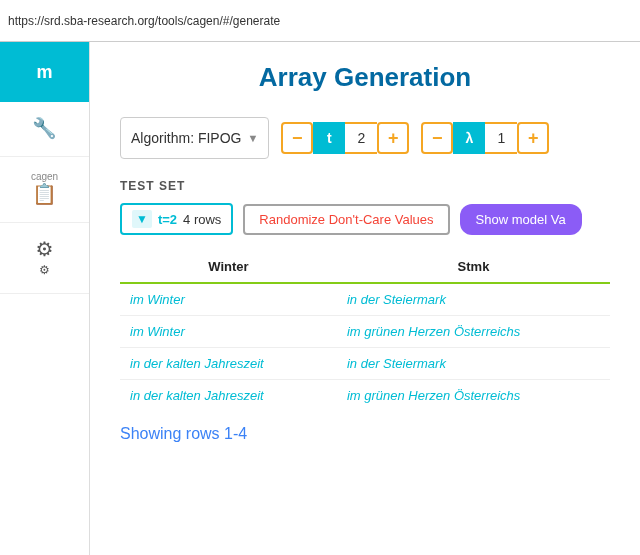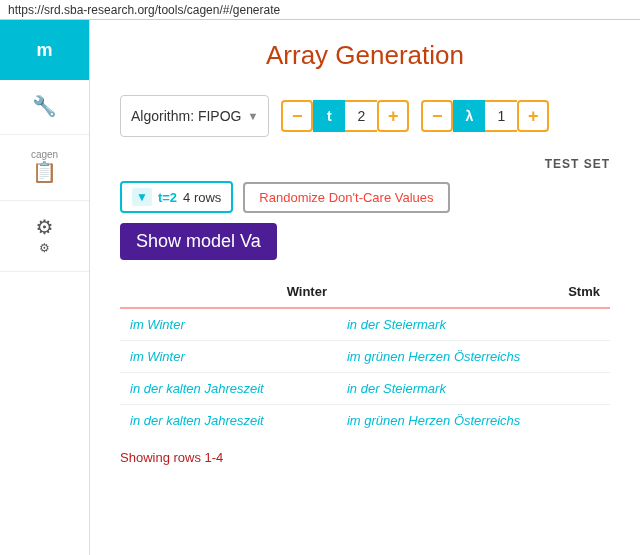--- a/index.html
+++ b/index.html
@@ -13,21 +13,21 @@
       flex-direction: column;
     }
 
     
     .address-bar {
       background: #fff;
       border-bottom: 1px solid #ccc;
       padding: 4px 8px;
       font-size: 12px;
       color: #333;
-      height: 20px;
+      height: 42px;
       display: flex;
       align-items: center;
     }
 
     
     .app-layout {
       display: flex;
       flex: 1;
       overflow: hidden;
     }
@@ -83,22 +83,22 @@
     .main-content {
       flex: 1;
       background: #fff;
       overflow-y: auto;
       padding: 20px 30px;
     }
 
     .page-title {
       text-align: center;
       font-size: 26px;
-      font-weight: normal;
-      color: #c2410c;
+      font-weight: bold;
+      color: #0369a1;
       margin-bottom: 24px;
     }
 
     
     .algorithm-row {
       display: flex;
       align-items: center;
       gap: 12px;
       margin-bottom: 20px;
       flex-wrap: wrap;
@@ -160,21 +160,21 @@
       display: flex;
       align-items: center;
       justify-content: center;
       font-size: 14px;
       color: #333;
       background: #fff;
     }
 
     
     .test-set-header {
-      text-align: right;
+      text-align: left;
       font-size: 12px;
       font-weight: bold;
       color: #555;
       letter-spacing: 1px;
       margin-bottom: 10px;
     }
 
     .test-set-controls {
       display: flex;
       align-items: center;
@@ -214,59 +214,59 @@
       color: #f44336;
       background: #fff;
       padding: 6px 14px;
       font-size: 13px;
       border-radius: 4px;
       cursor: pointer;
       font-weight: 500;
     }
 
     .btn-show-model {
-      background: #4c1d95;
+      background: #8b5cf6;
       color: #fff;
       border: none;
       padding: 8px 16px;
-      font-size: 18px;
-      border-radius: 4px;
+      font-size: 13px;
+      border-radius: 12px;
       cursor: pointer;
       font-weight: 500;
     }
 
     
     .data-table {
       width: 100%;
       border-collapse: collapse;
       font-size: 13px;
     }
 
     .data-table th {
-      text-align: right;
+      text-align: center;
       font-weight: bold;
       color: #222;
       padding: 8px 10px;
-      border-bottom: 2px solid #fca5a5;
+      border-bottom: 2px solid #84cc16;
     }
 
     .data-table td {
       padding: 8px 10px;
       border-bottom: 1px solid #eee;
       color: #00bcd4;
       font-style: italic;
     }
 
     .data-table tr:last-child td {
       border-bottom: none;
     }
 
     .showing-rows {
-      font-size: 13px;
-      color: #b91c1c;
+      font-size: 16px;
+      color: #3b82f6;
       margin-top: 14px;
     }
   </style>
 </head>
 <body>
 
 <div class="address-bar">
   <span>https://srd.sba-research.org/tools/cagen/#/generate</span>
 </div>
 

